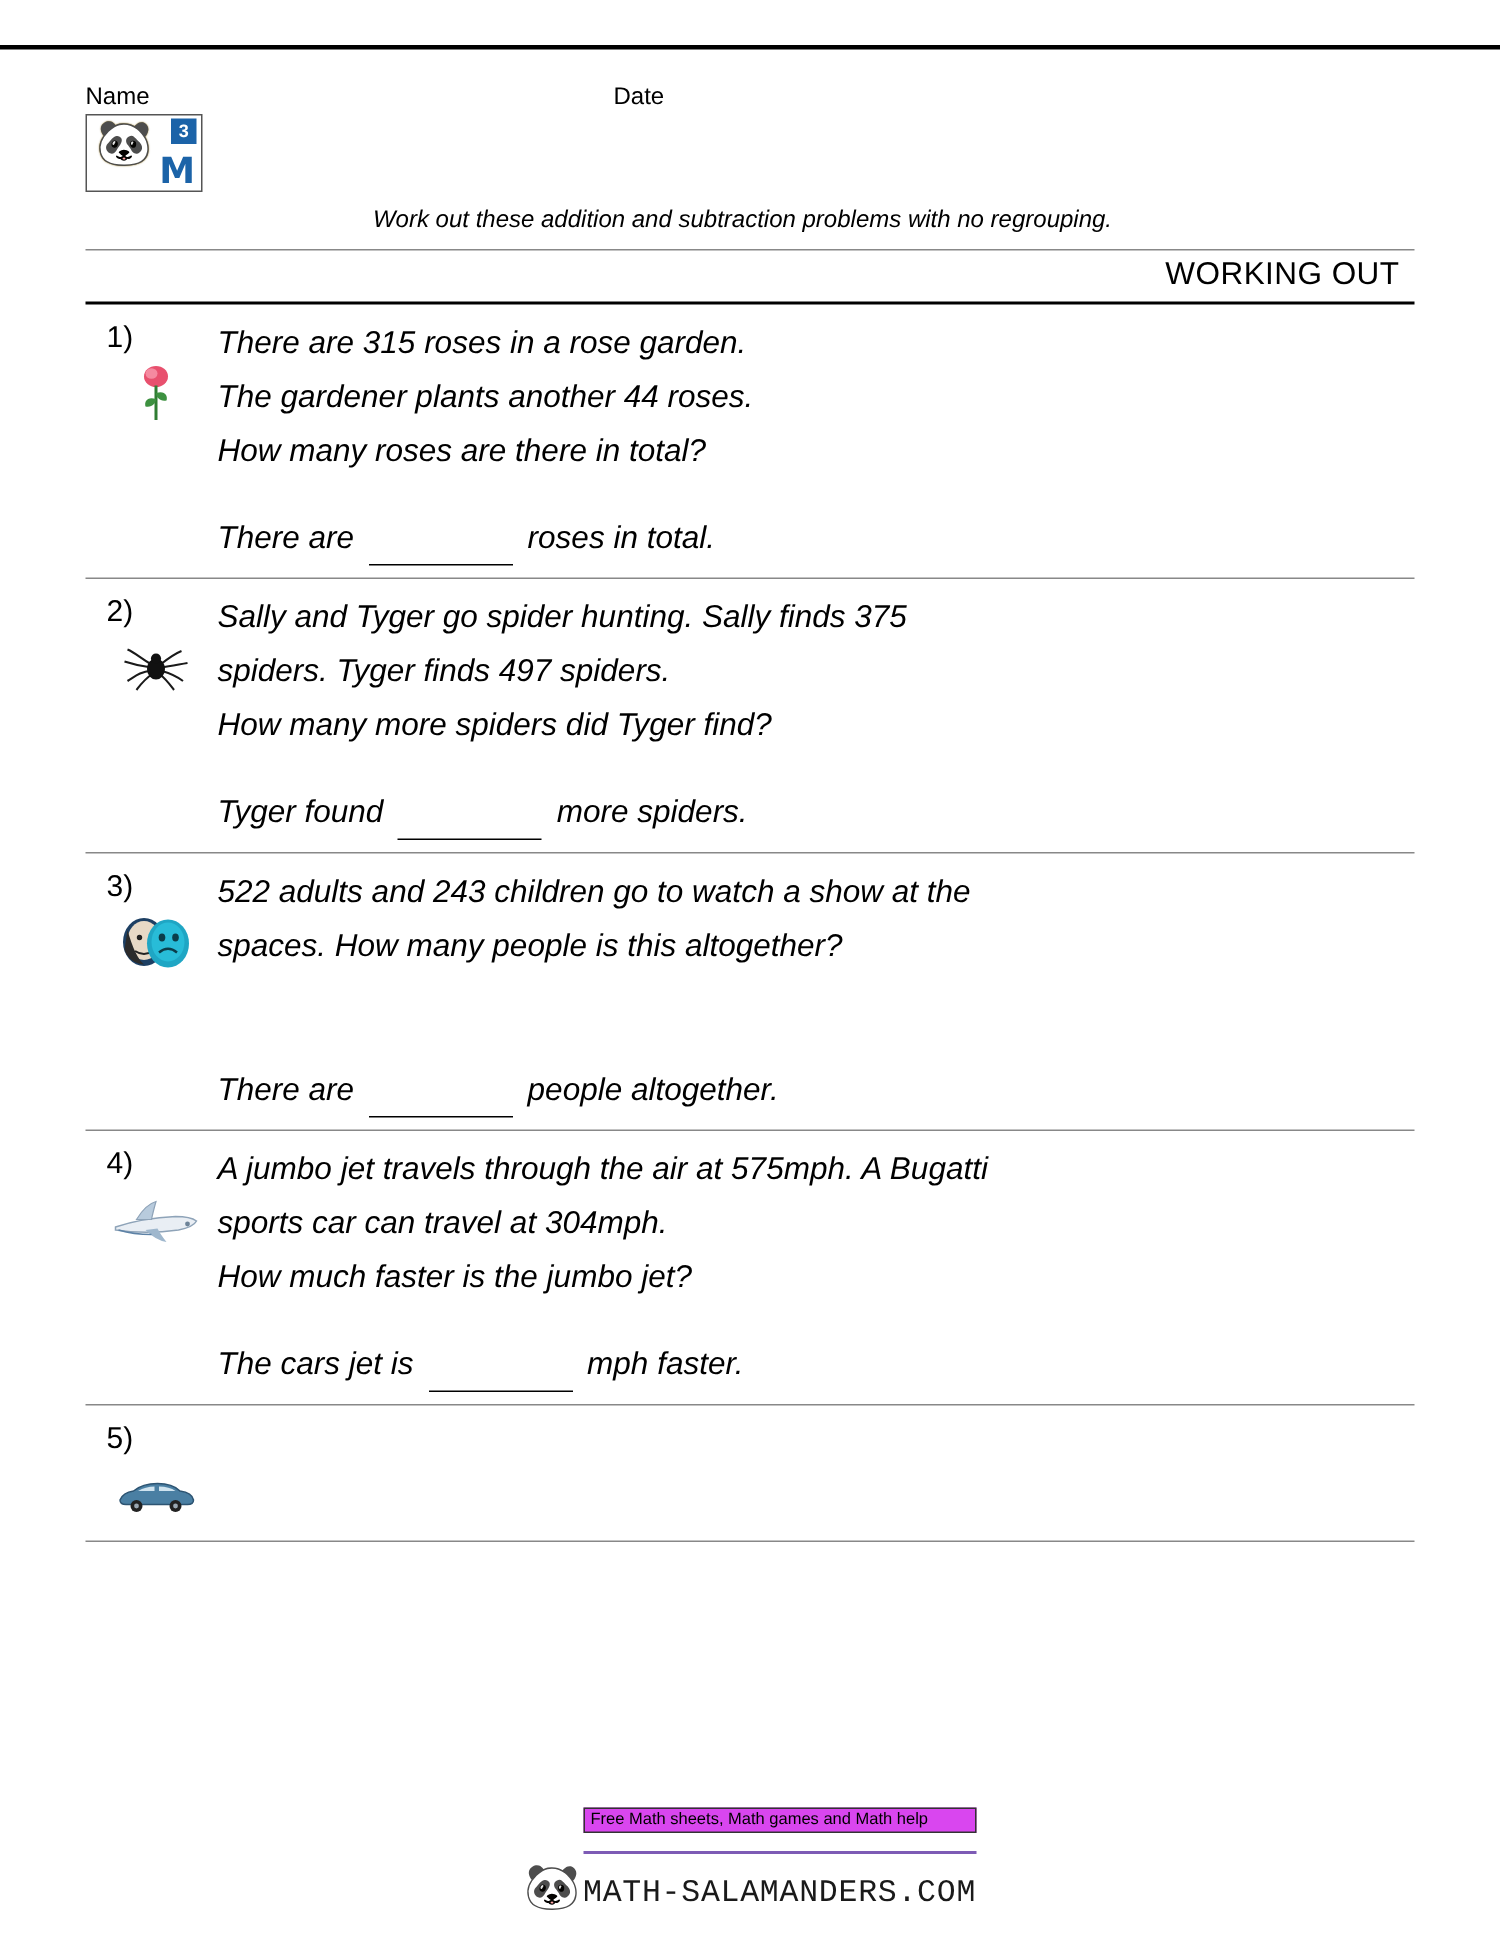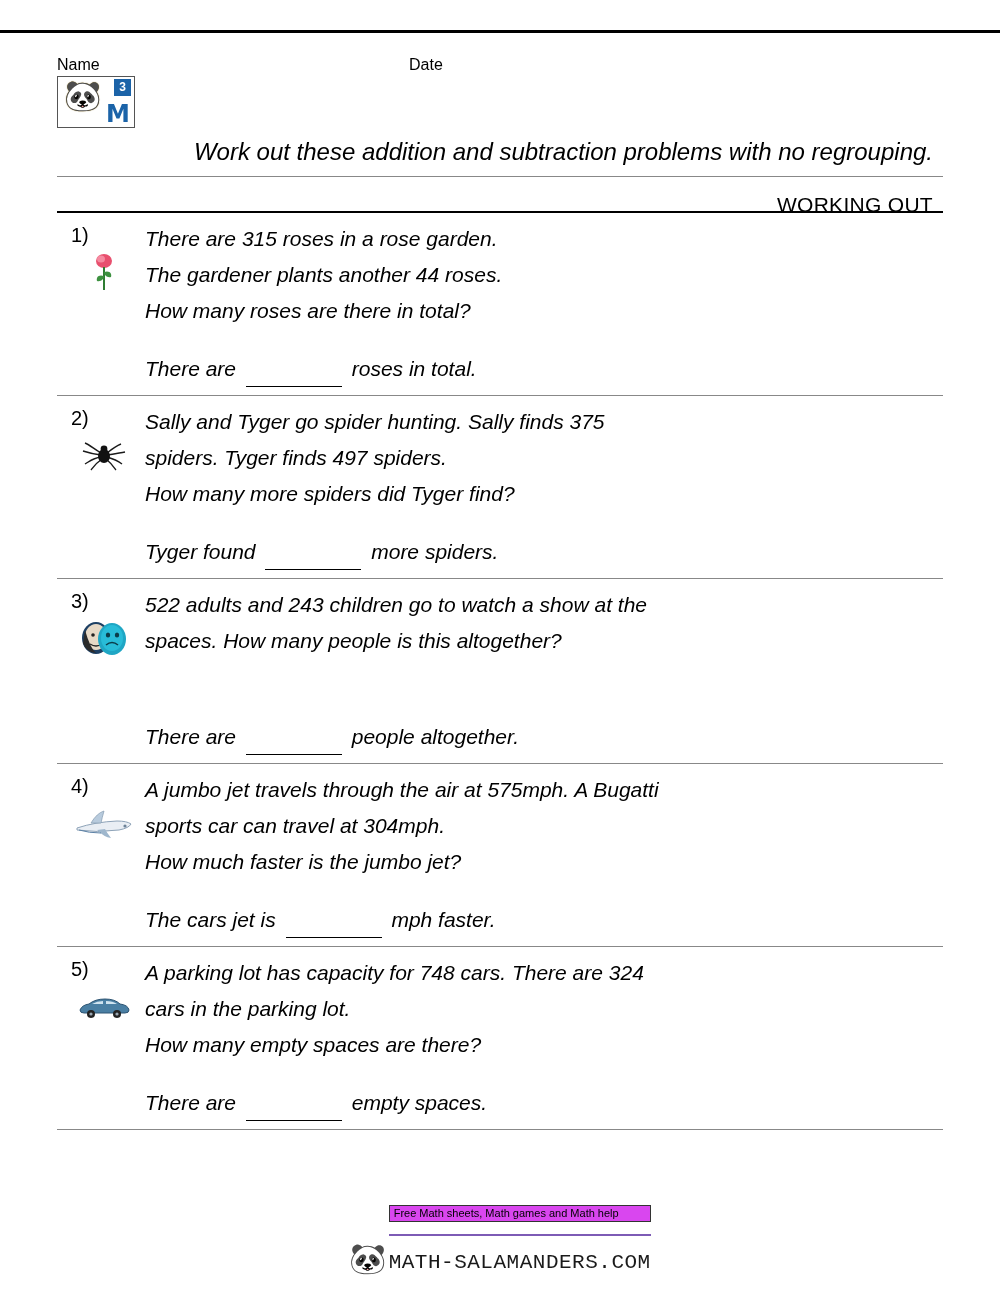--- a/index.html
+++ b/index.html
@@ -54,23 +54,23 @@
   }
   .title {
     font-size: 27px;
     color: #2b5b84;
     letter-spacing: 0.2px;
     font-weight: normal;
     margin: 0;
     line-height: 1.2;
   }
   .subtitle {
-    text-align: right;
+    text-align: center;
     font-style: italic;
-    font-size: 24px;
+    font-size: 16px;
     margin-top: 10px;
     margin-right: 10px;
   }
   
   .logo {
     width: 78px;
     height: 52px;
     border: 1px solid #555;
     position: relative;
     background: #fff;
@@ -116,21 +116,21 @@
   }
   .rule.thick { height: 2px; background: #000; }
   
   .working-bar {
     position: relative;
     height: 34px;
   }
   .working-out {
     position: absolute;
     right: 10px;
-    top: 16px;
+    top: 4px;
     font-size: 21px;
     letter-spacing: .3px;
   }
   
   .problem {
     display: flex;
     padding-top: 8px;
     padding-bottom: 8px;
   }
   .gutter {
@@ -361,31 +361,20 @@
           <path d="M5 18 q2 -5 9 -6 q6 -5 16 -5 q10 0 15 5 q8 1 9 6 q0 3 -4 3 L9 21 q-4 0 -4 -3z" fill="#4a7fa3" stroke="#2d5472" stroke-width="1"></path>
           <path d="M17 12 q5 -3 11 -3 l0 3 z" fill="#cfe3ef"></path>
           <path d="M31 9 q7 0 11 3 l-11 0 z" fill="#cfe3ef"></path>
           <circle cx="16" cy="22" r="4" fill="#222"></circle>
           <circle cx="16" cy="22" r="1.6" fill="#9aa7b2"></circle>
           <circle cx="42" cy="22" r="4" fill="#222"></circle>
           <circle cx="42" cy="22" r="1.6" fill="#9aa7b2"></circle>
         </svg>
       </div>
     </div>
-    <div class="body">
-      <div class="line">A parking lot has capacity for 748 cars. There are 324</div>
-      <div class="line">cars in the parking lot.</div>
-      <div class="line">How many empty spaces are there?</div>
-      <div class="spacer-sm"></div>
-      <div class="answer">
-        <span>There are</span>
-        <span class="blank"></span>
-        <span>empty spaces.</span>
-      </div>
-    </div>
   </div>
   <div class="rule"></div>
 
 </div>
 
 <div class="footer">
   <div class="footer-inner">
     <div class="foot-logo">🐼</div>
     <div class="foot-text">
       <div class="foot-top">Free Math sheets, Math games and Math help</div>

